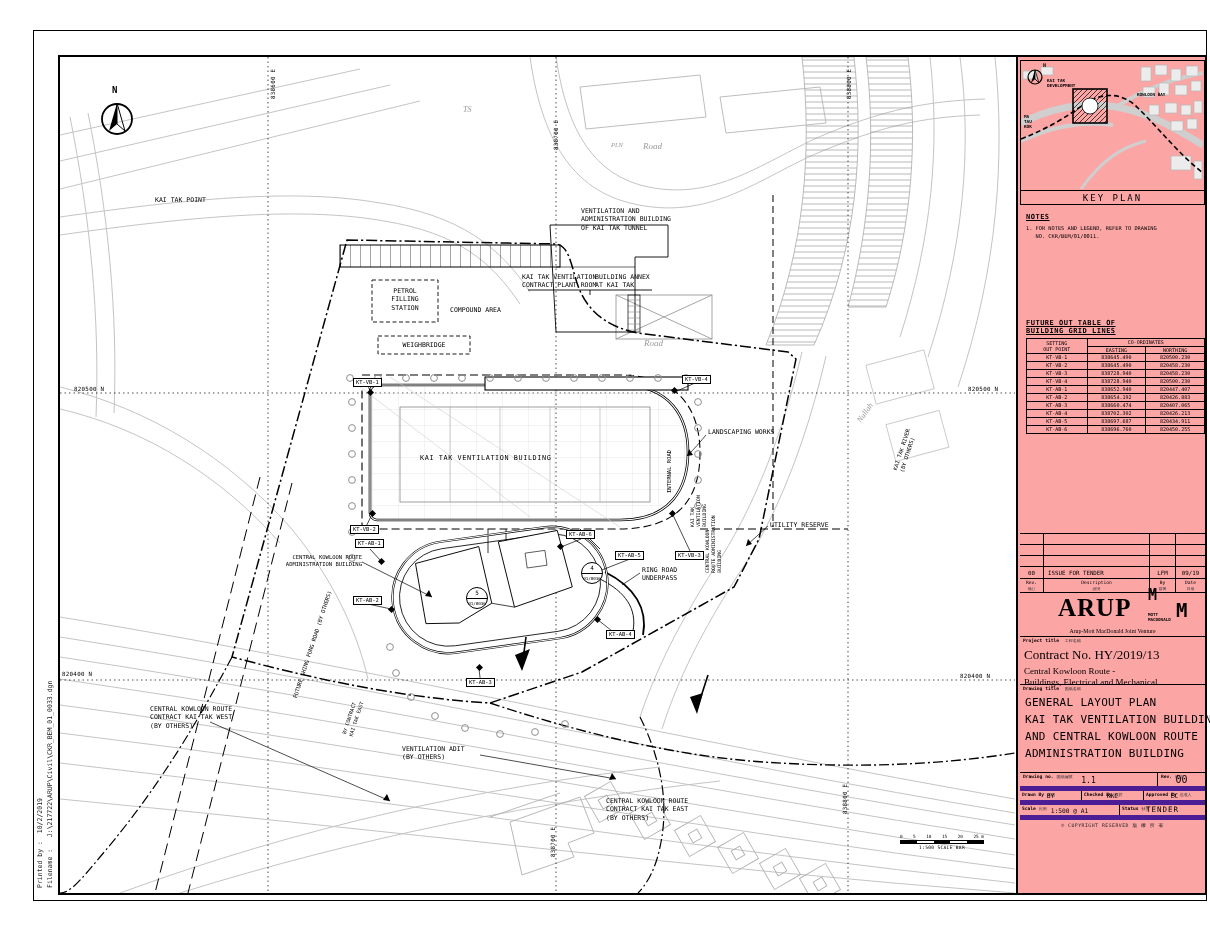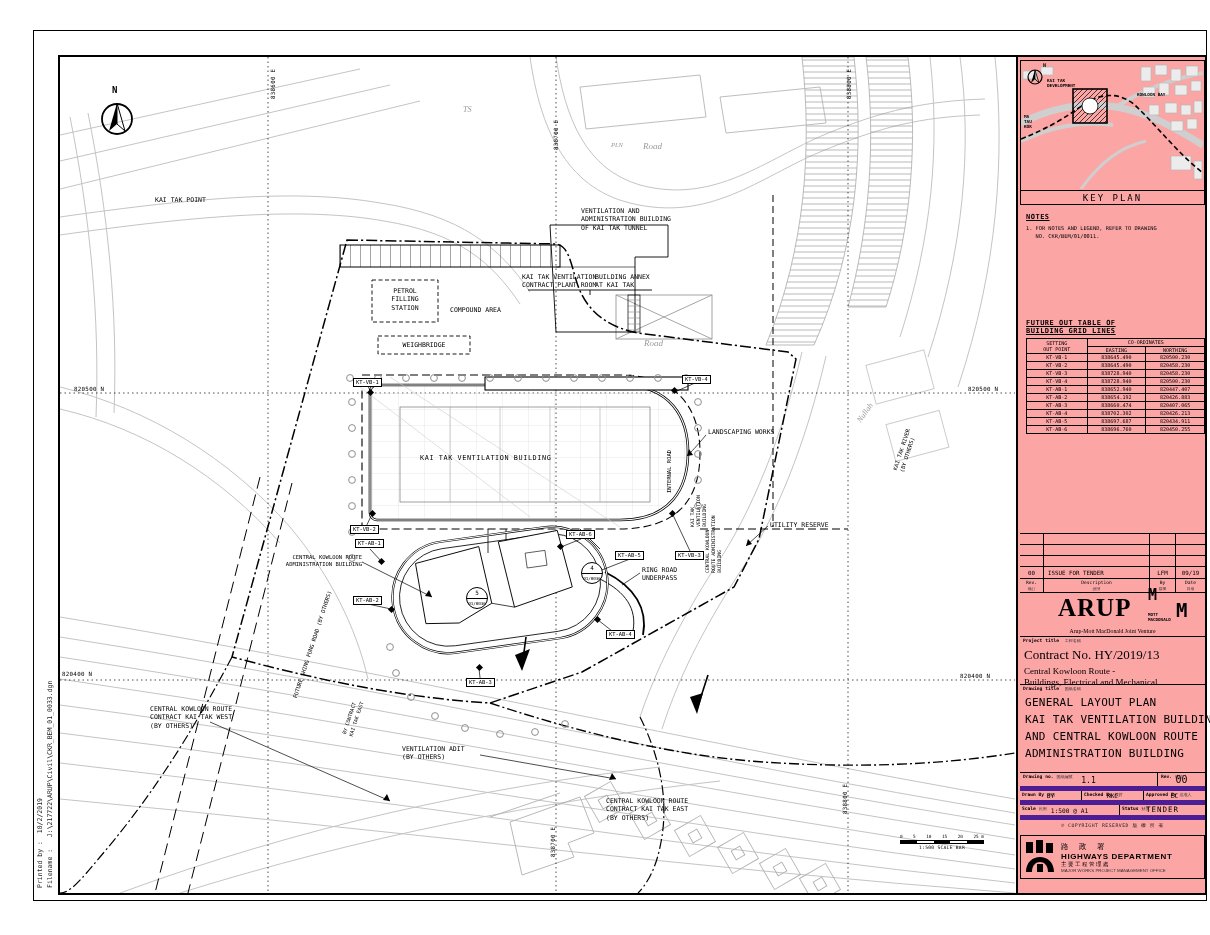--- a/index.html
+++ b/index.html
@@ -600,28 +600,13 @@
       <div class="cellval" style="font-size:7.5px;letter-spacing:1px">TENDER</div>
     </div>
   </div>
 
   <div class="crow" style="top:765px">
     <span>©</span>
     <span>COPYRIGHT RESERVED</span>
     <span>版 權 所 有</span>
   </div>
 
-  <div class="hydbox" style="top:778px">
-    <svg width="32" height="34" viewBox="0 0 32 34">
-      <rect x="2" y="2" width="7" height="11" fill="#000"></rect>
-      <rect x="12" y="0" width="7" height="13" fill="#000"></rect>
-      <rect x="22" y="3" width="7" height="10" fill="#000"></rect>
-      <path d="M2,32 C2,22 9,17 16,17 C23,17 30,22 30,32 L24,32 C24,25 20,22 16,22 C12,22 8,25 8,32 Z" fill="#000"></path>
-      <rect x="13" y="24" width="6" height="8" fill="#000"></rect>
-    </svg>
-    <div>
-      <div style="font-size:7.5px;letter-spacing:3px">路 政 署</div>
-      <div style="font-family:'Liberation Sans',sans-serif;font-size:8px;font-weight:bold;letter-spacing:.6px">HIGHWAYS DEPARTMENT</div>
-      <div style="font-size:5.5px;letter-spacing:1.5px">主要工程管理處</div>
-      <div style="font-family:'Liberation Sans',sans-serif;font-size:4.4px;color:#333">MAJOR WORKS PROJECT MANAGEMENT OFFICE</div>
-    </div>
-  </div>
 </div>
 
 </body></html>

